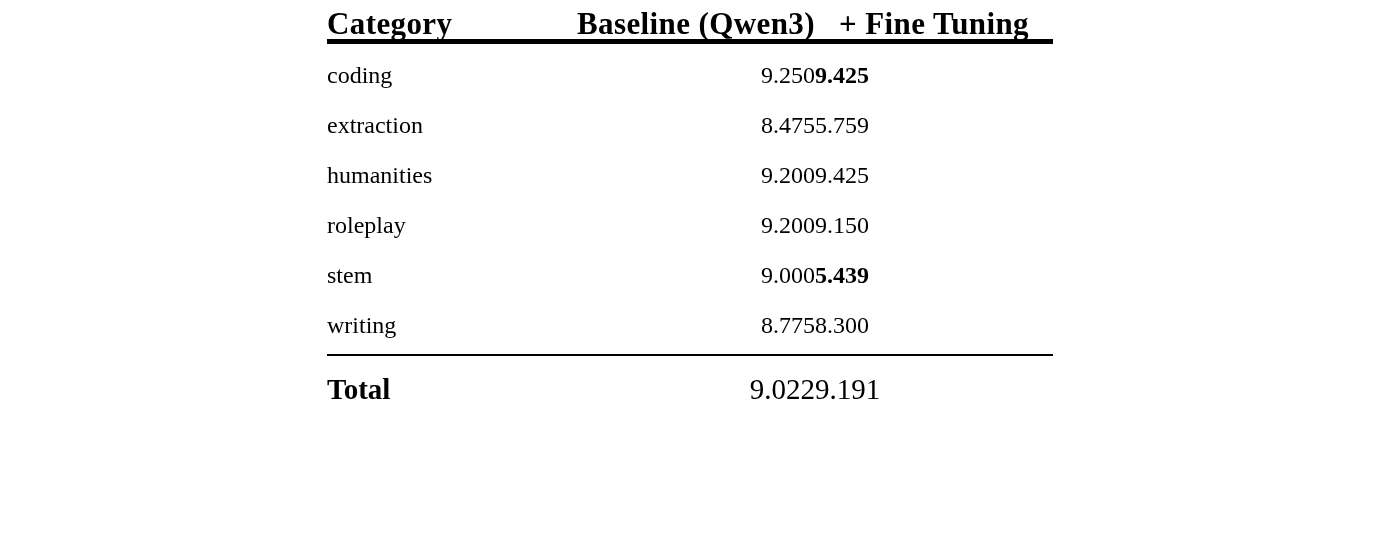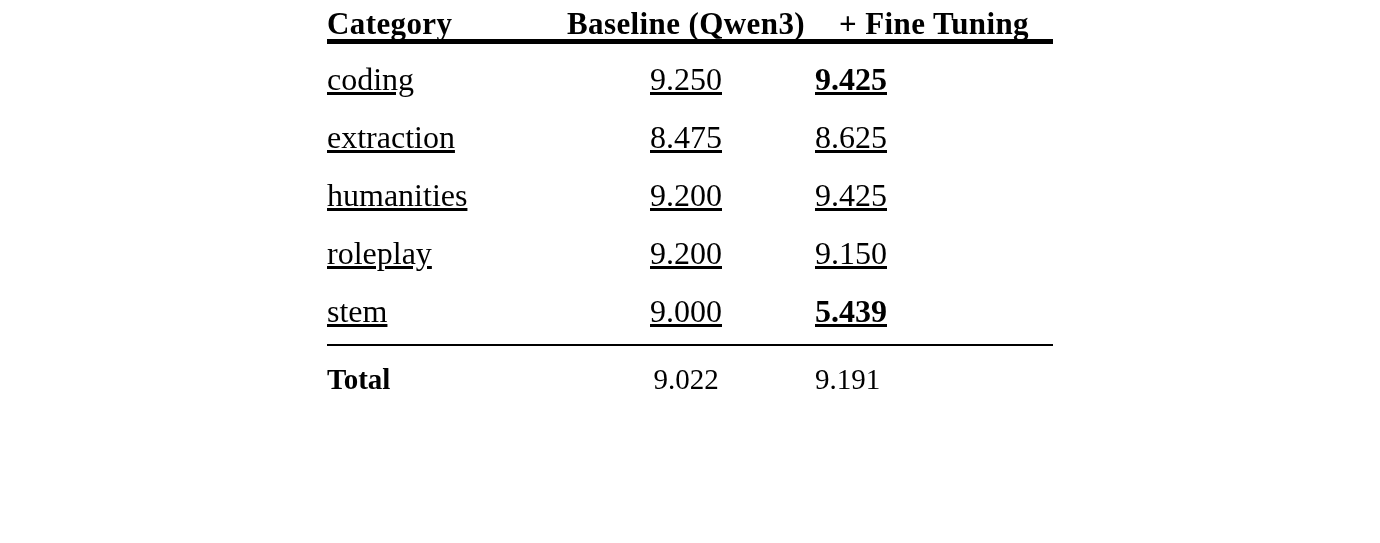--- a/index.html
+++ b/index.html
@@ -57,31 +57,30 @@
     line-height: 1;
     padding: 14px 0 16px 0;
     letter-spacing: 0.4px;
   }
   th.col-category, td.col-category {
     text-align: left;
     width: 230px;
     padding-left: 18px;
   }
   th.col-baseline, td.col-baseline {
-    text-align: center;
+    text-align: right;
     width: 258px;
   }
   th.col-finetuned, td.col-finetuned {
     width: 238px;
   }
   tbody.body-rows td {
-    font-size: 32px;
+    font-size: 24px;
     line-height: 1;
     padding: 13px 0 13px 0;
-    text-decoration: underline;
   }
   tbody.body-rows tr:first-child td {
     padding-top: 19px;
   }
   tbody.body-rows tr:last-child td {
     padding-bottom: 17px;
   }
   td.col-category {
     padding-left: 18px;
   }
@@ -122,36 +121,41 @@
       </tbody>
       <tbody class="body-rows">
         <tr>
           <td class="col-category">coding</td>
           <td class="col-baseline">9.250</td>
           <td class="col-finetuned bold-val">9.425</td>
         </tr>
         <tr>
           <td class="col-category">extraction</td>
           <td class="col-baseline">8.475</td>
-          <td class="col-finetuned">8.625</td>
+          <td class="col-finetuned">5.759</td>
         </tr>
         <tr>
           <td class="col-category">humanities</td>
           <td class="col-baseline">9.200</td>
           <td class="col-finetuned">9.425</td>
         </tr>
         <tr>
           <td class="col-category">roleplay</td>
           <td class="col-baseline">9.200</td>
           <td class="col-finetuned">9.150</td>
         </tr>
         <tr>
           <td class="col-category">stem</td>
           <td class="col-baseline">9.000</td>
           <td class="col-finetuned bold-val">5.439</td>
+        </tr>
+        <tr>
+          <td class="col-category">writing</td>
+          <td class="col-baseline">8.775</td>
+          <td class="col-finetuned">8.300</td>
         </tr>
       </tbody>
       <tbody>
         <tr class="rule-mid">
             <td colspan="3"></td>
           </tr>
       </tbody>
       <tbody class="total-row">
         <tr>
           <td class="col-category">Total</td>

